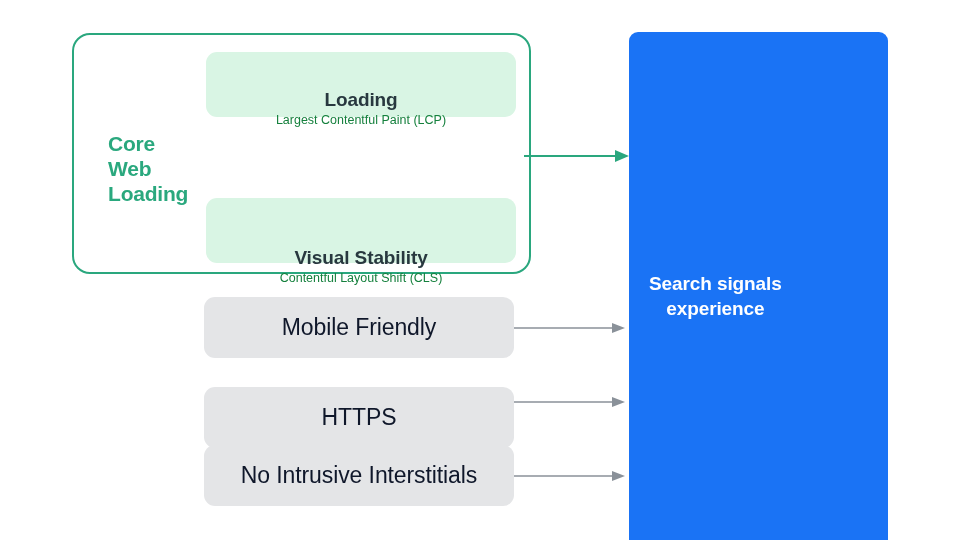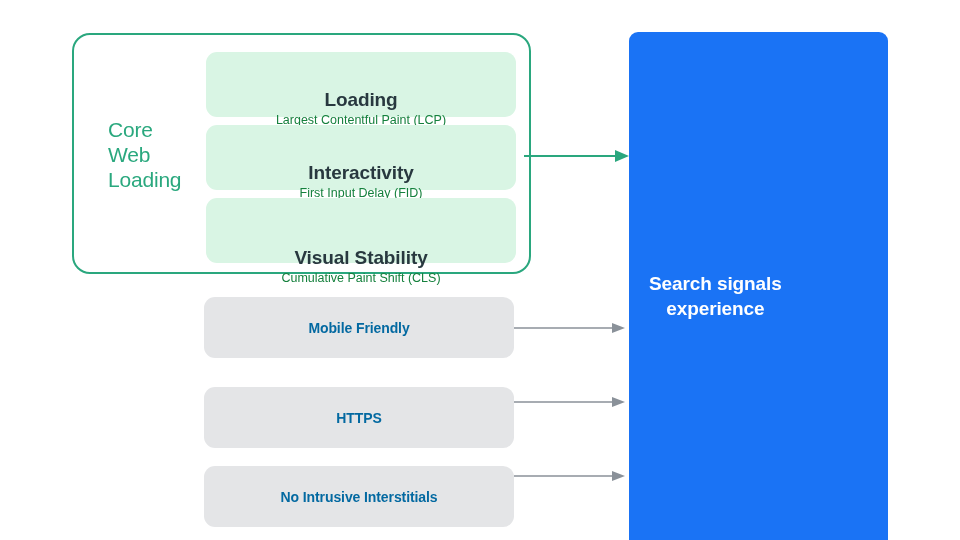--- a/index.html
+++ b/index.html
@@ -28,25 +28,25 @@
     width: 459px;
     height: 241px;
     box-sizing: border-box;
     border: 2px solid #2aa77e;
     border-radius: 18px;
     background: #ffffff;
   }
   .cwv-label {
     position: absolute;
     left: 34px;
-    top: 82px;
+    top: 96px;
     width: 78px;
     color: #2aa87e;
     font-size: 21px;
-    font-weight: normal;
+    font-weight: bold;
     line-height: 25px;
     letter-spacing: -0.2px;
     text-align: left;
   }
   .cwv-label span { display: block; }
 
   .vital-box {
     position: absolute;
     left: 132px;
     width: 310px;
@@ -85,25 +85,25 @@
     width: 310px;
     height: 61px;
     background: #e4e5e7;
     border-radius: 11px;
     display: flex;
     align-items: center;
     justify-content: center;
   }
   .grey-box.g1 { top: 297px; }
   .grey-box.g2 { top: 371px; margin-top: 16px; }
-  .grey-box.g3 { top: 445px; margin-top: 21px; }
+  .grey-box.g3 { top: 445px; }
   .grey-label {
-    color: #0369a1;
-    font-size: 14px;
-    font-weight: bold;
+    color: #0f172a;
+    font-size: 23px;
+    font-weight: normal;
     letter-spacing: -0.1px;
   }
 
   
   .arrow {
     position: absolute;
     left: 505px;
     width: 125px;
     height: 20px;
     overflow: visible;
@@ -148,28 +148,24 @@
       <span>Core</span>
       <span>Web</span>
       <span>Loading</span>
     </div>
 
     <div class="vital-box v1">
       <div class="vital-title">Loading</div>
       <div class="vital-sub">Largest Contentful Paint (LCP)</div>
     </div>
 
-    <div class="vital-box v2">
-      <div class="vital-title">Interactivity</div>
-      <div class="vital-sub">First Input Delay (FID)</div>
-    </div>
 
     <div class="vital-box v3">
       <div class="vital-title">Visual Stability</div>
-      <div class="vital-sub">Cumulative Paint Shift (CLS)</div>
+      <div class="vital-sub">Contentful Layout Shift (CLS)</div>
     </div>
   </div>
 
   <svg class="arrow a-green" viewBox="0 0 106 20" width="106" height="20">
     <line x1="0" y1="10" x2="92" y2="10" stroke="#2aa77e" stroke-width="2"></line>
     <polygon points="91,4 105,10 91,16" fill="#2aa77e"></polygon>
   </svg>
 
   <div class="grey-box g1">
     <div class="grey-label">Mobile Friendly</div>

